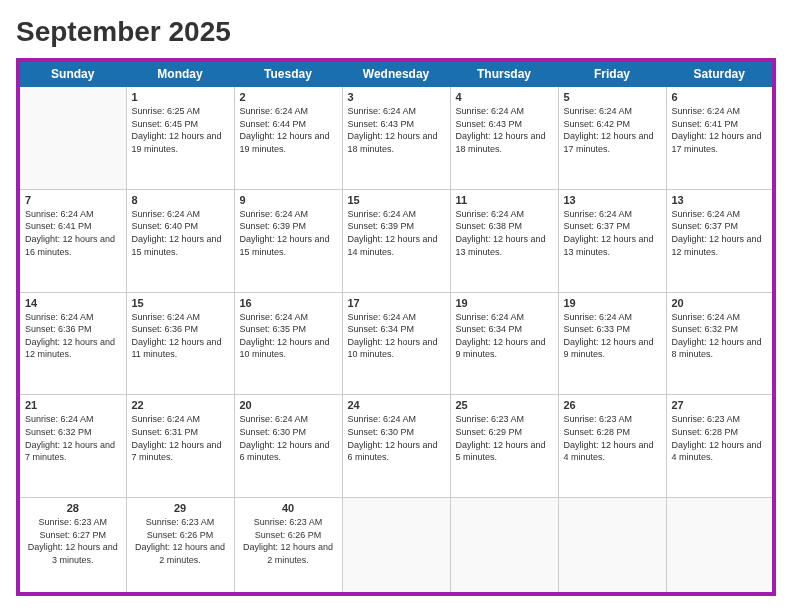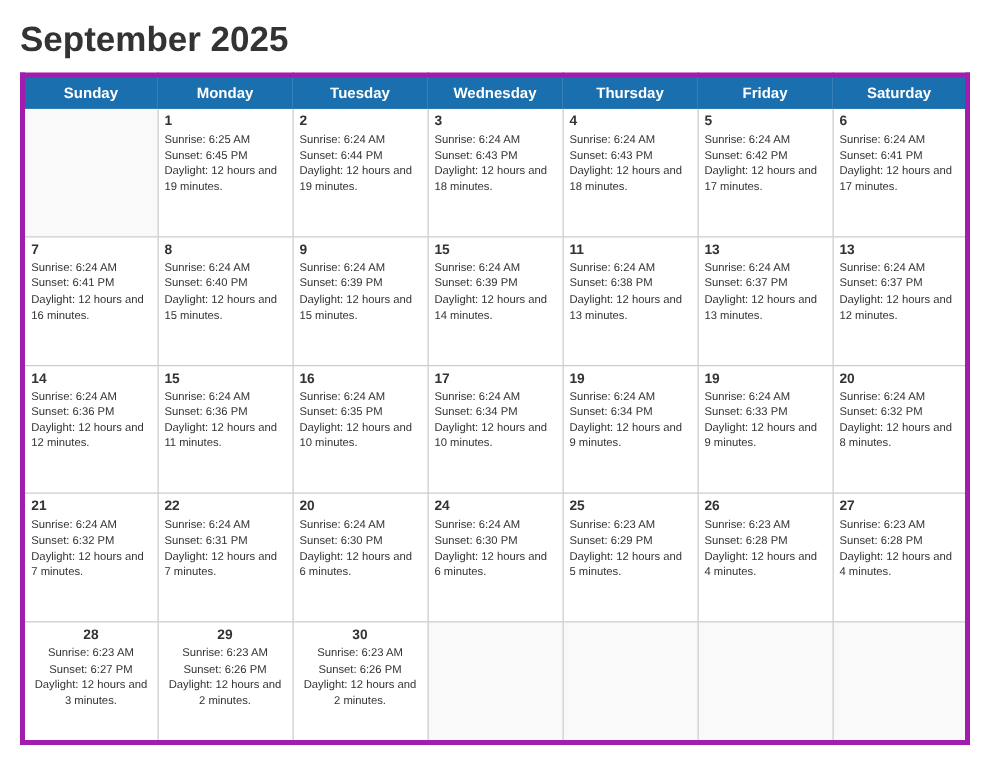--- a/index.html
+++ b/index.html
@@ -244,21 +244,21 @@
         <tr class="last-row">
           <td>
             <span class="day-num">28</span>
         <div class="day-detail">Sunrise: 6:23 AM<br>Sunset: 6:27 PM<br>Daylight: 12 hours and 3 minutes.</div>
           </td>
           <td>
             <span class="day-num">29</span>
         <div class="day-detail">Sunrise: 6:23 AM<br>Sunset: 6:26 PM<br>Daylight: 12 hours and 2 minutes.</div>
           </td>
           <td>
-            <span class="day-num">30</span>
+            <span class="day-num">40</span>
         <div class="day-detail">Sunrise: 6:23 AM<br>Sunset: 6:26 PM<br>Daylight: 12 hours and 2 minutes.</div>
           </td>
           <td class="empty-cell"></td>
           <td class="empty-cell"></td>
           <td class="empty-cell"></td>
           <td class="empty-cell"></td>
         </tr>
       </tbody>
   </table>
 </div>

